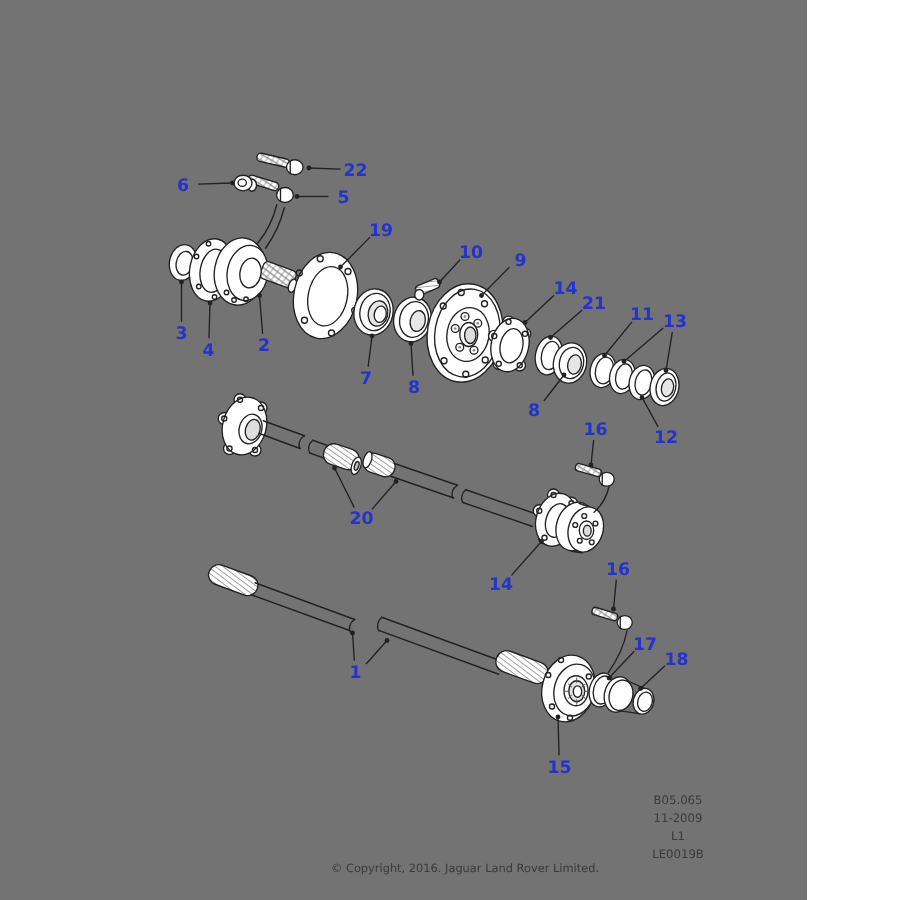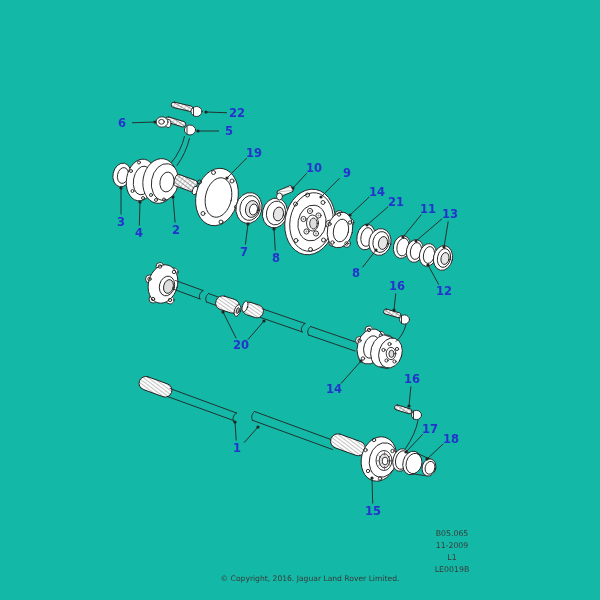--- a/index.html
+++ b/index.html
@@ -1,16 +1,16 @@
 <!DOCTYPE html>
 <html><head>
 <meta charset="utf-8">
 <style>
   html,body{margin:0;padding:0;background:#fff;}
-  .canvas{position:relative;width:600px;height:600px;background:#14b8a6;overflow:hidden;
+  .canvas{position:relative;width:538px;height:600px;background:#737373;overflow:hidden;
           font-family:"DejaVu Sans", sans-serif;}
   svg{display:block;}
   .callout{font:bold 11.5px "DejaVu Sans", sans-serif;text-anchor:middle;dominant-baseline:central;}
   .docinfo{font:7.8px "DejaVu Sans", sans-serif;fill:#3a3a3a;text-anchor:middle;}
   .copyright{font:7.6px "DejaVu Sans", sans-serif;fill:#3a3a3a;text-anchor:middle;}
 </style>
 </head>
 <body>
 
 <div class="canvas">

